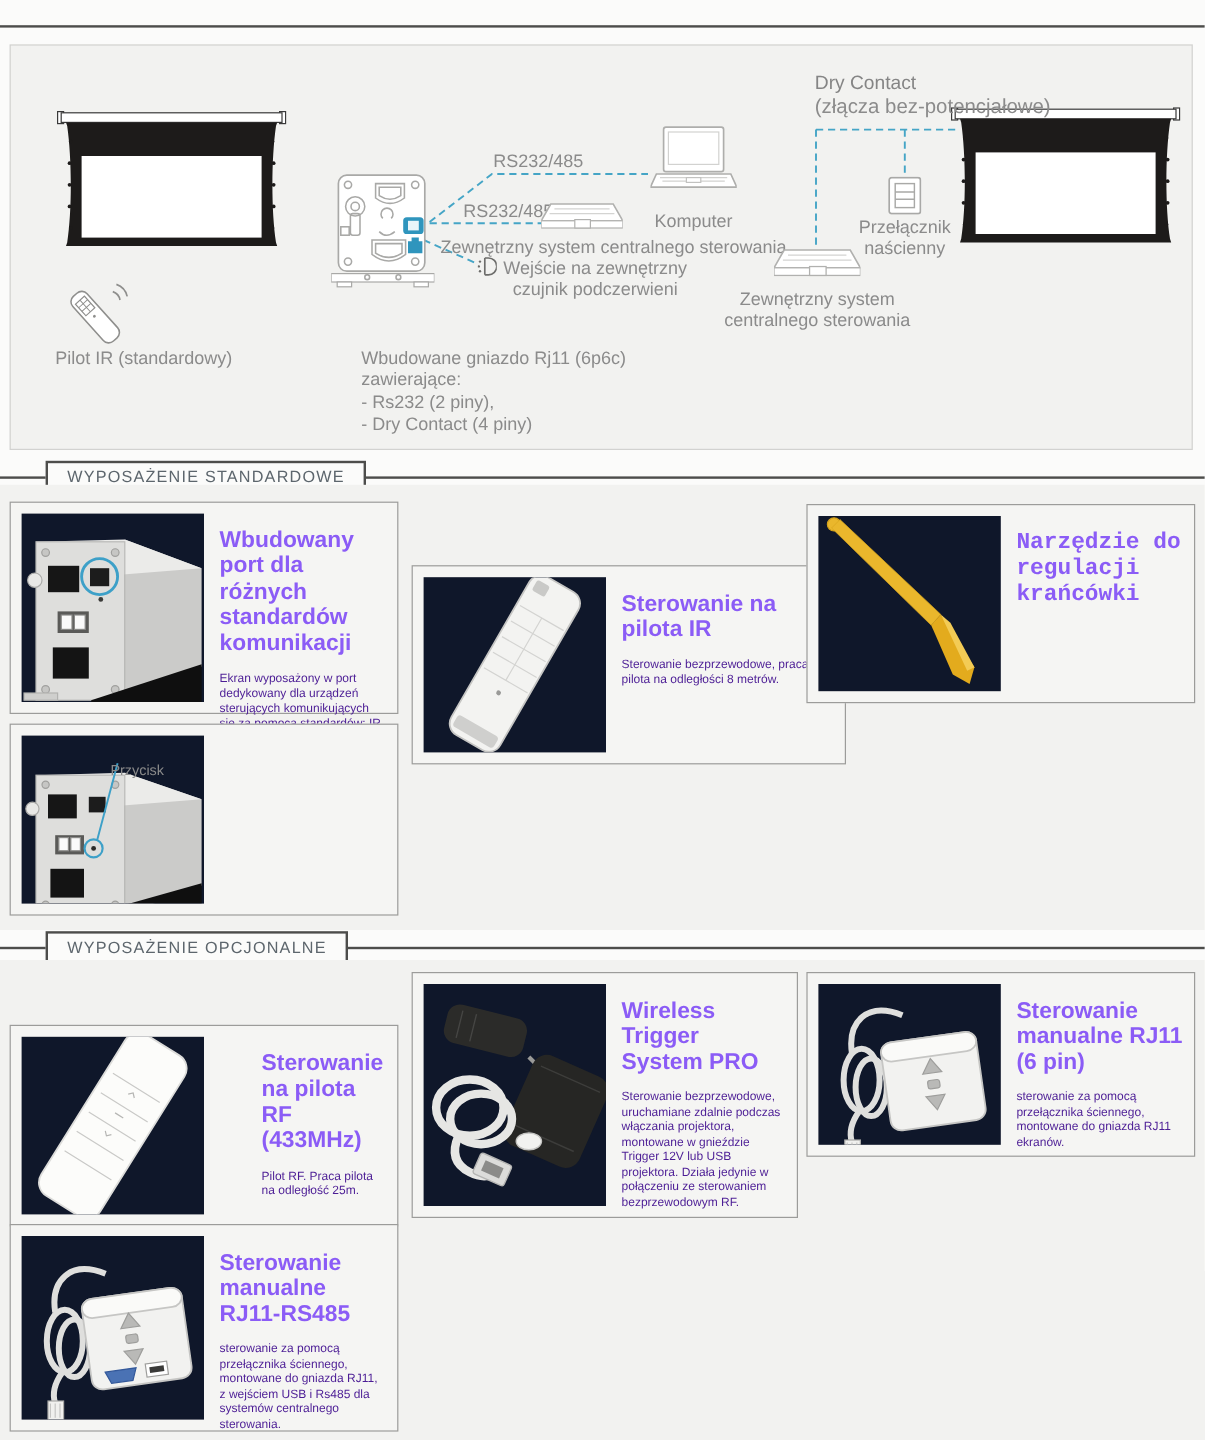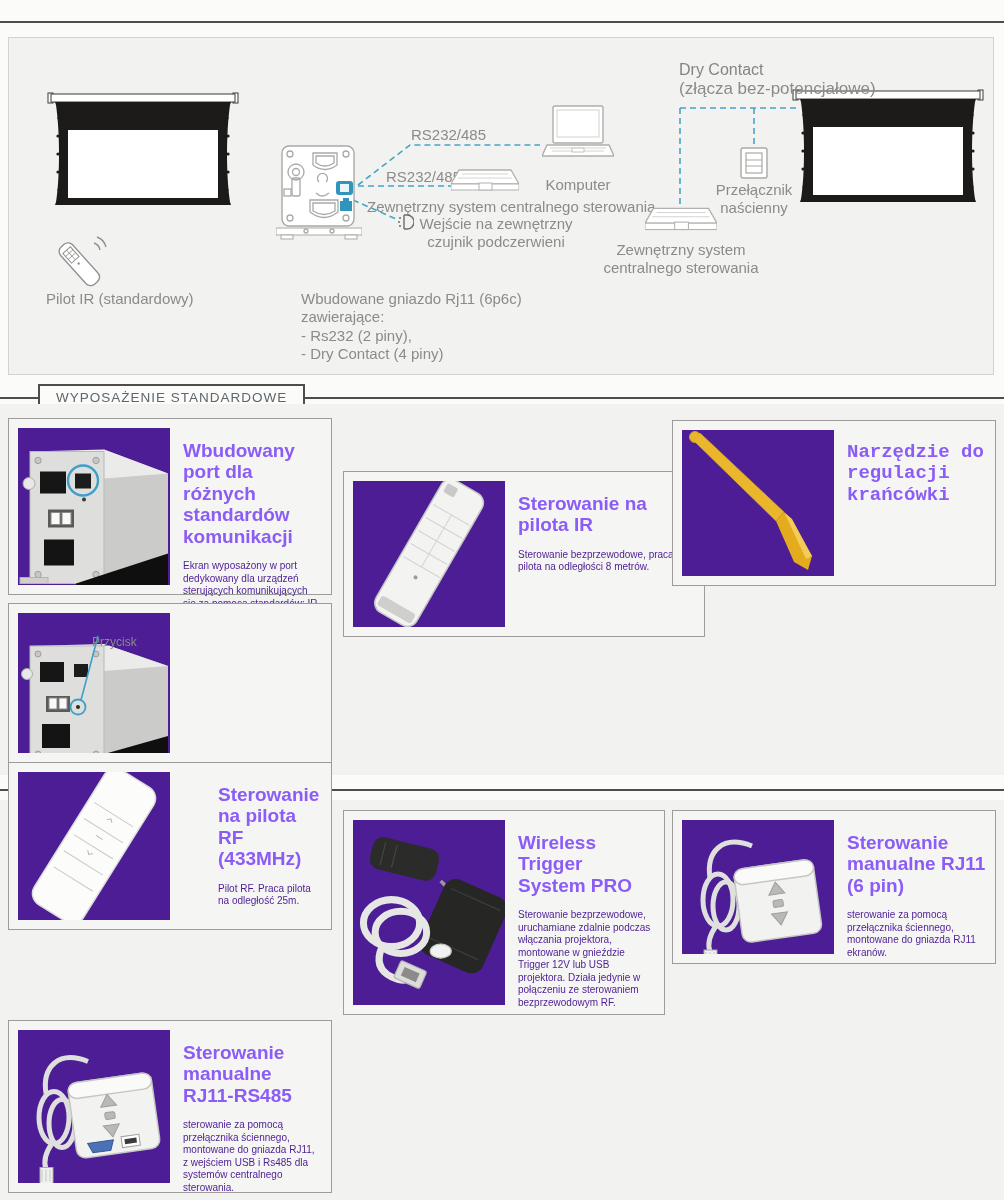--- a/index.html
+++ b/index.html
@@ -22,21 +22,21 @@
   #band-optional{top:800px;height:400px;}
   
   .dpos{position:absolute;}
   .dlab{position:absolute;color:#8b8b8b;font-size:15px;line-height:1.22;white-space:pre-line;}
   .dlab.center{text-align:center;}
   .dlab.big{font-size:16px;}
   .dlab.small{font-size:17px;}
   
   .card{position:absolute;background:#f5f5f3;border:1px solid #9c9c9a;box-sizing:border-box;
     padding:9px;display:flex;gap:13px;}
-  .card .img{background:#4c1d95;width:152px;flex:0 0 152px;position:relative;overflow:hidden;}
+  .card .img{background:#0f172a;width:152px;flex:0 0 152px;position:relative;overflow:hidden;}
   .card .img svg{display:block;width:100%;height:100%;}
   .card .txt{flex:1;padding-top:12px;min-width:0;}
   .card h3{margin:0 0 13px 0;font-size:19px;line-height:1.13;color:#8b5cf6;font-weight:bold;}
   .card p{margin:0;font-size:10px;line-height:1.25;color:#4c1d95;}
   .img-label{position:absolute;left:74px;top:22px;font-size:12px;color:#8a8a8a;}
   svg .ln{stroke:#a9a9a7;fill:none;stroke-width:1.3;}
 </style>
 </head>
 <body>
 
@@ -292,21 +292,21 @@
     <div class="img-label">Przycisk</div>
   </div>
 </div>
 
 <div class="sec-header" style="top:776px;">
   <div class="rule"></div>
   <div class="label">WYPOSAŻENIE OPCJONALNE</div>
 </div>
 <div class="band" id="band-optional"></div>
 
-<div class="card" style="left:8px;top:762px;width:324px;height:168px;gap:48px;">
+<div class="card" style="left:8px;top:854px;width:324px;height:168px;gap:48px;">
   <div class="img">
     <svg viewBox="0 0 152 158" preserveAspectRatio="xMidYMid slice">
       <g transform="rotate(32 76 79)">
         <rect x="47" y="0" width="58" height="158" rx="13" fill="#fcfcfa" stroke="#dcdcda" stroke-width="1.5"></rect>
         <g stroke="#c9c9c7" fill="none">
           <path d="M53,42 h46 M53,61 h46 M53,80 h46 M53,99 h46 M53,118 h46"></path>
         </g>
         <path d="M73,50 l3,-3 l3,3" fill="none" stroke="#b5b5b3"></path>
         <path d="M72,69 h8" fill="none" stroke="#b5b5b3"></path>
         <path d="M73,86 l3,3 l3,-3" fill="none" stroke="#b5b5b3"></path>

